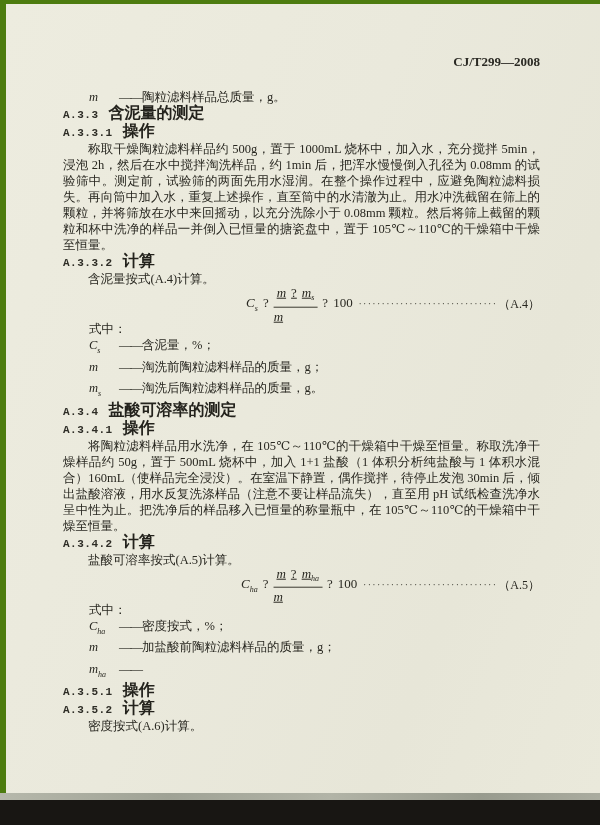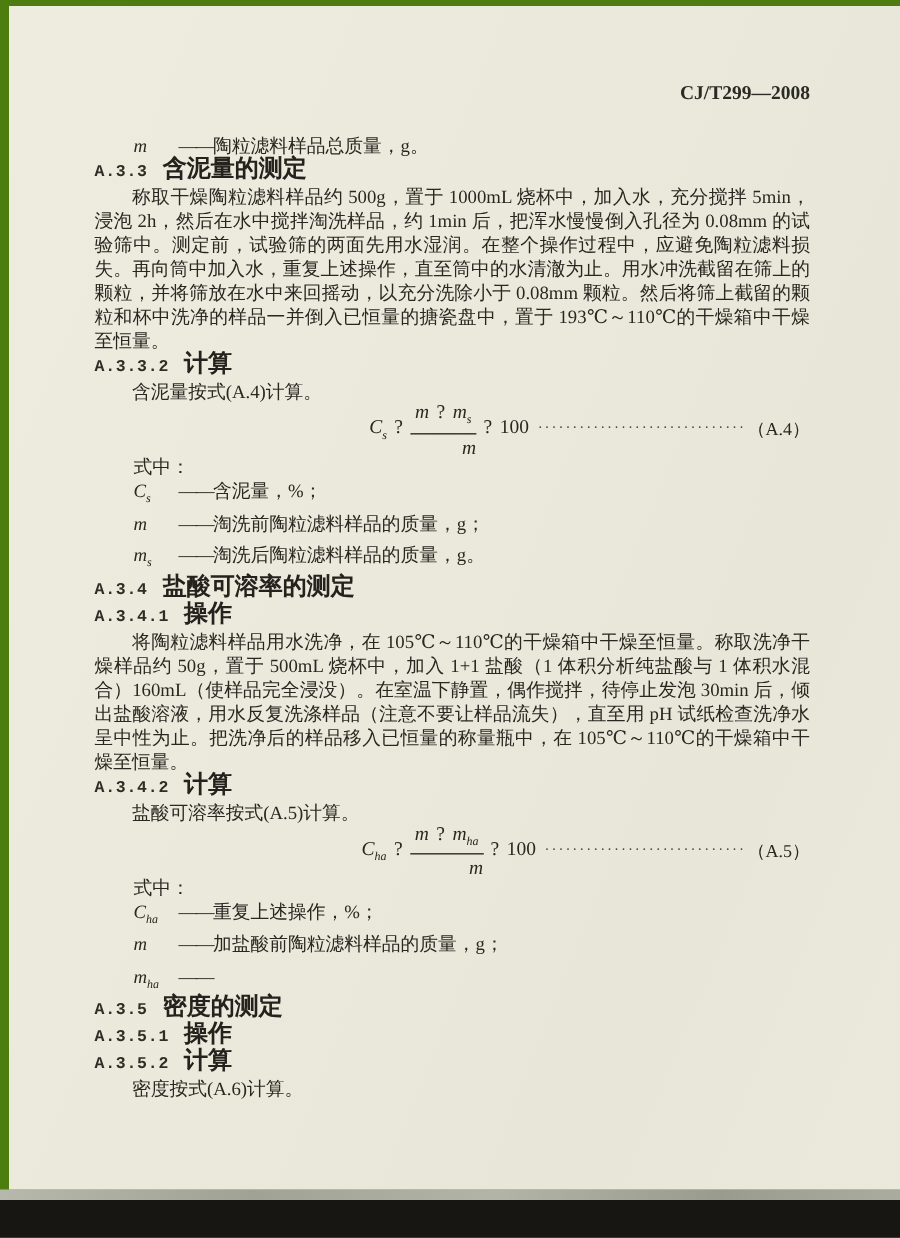--- a/index.html
+++ b/index.html
@@ -44,21 +44,21 @@
   .lead-in { padding-left:26px; }
   .formula-row { position:relative; height:34px; }
   .f-body {
     position:absolute; left:50%; top:50%;
     transform:translate(-52%,-50%);
     font-size:13px; white-space:nowrap;
   }
   .var { font-style:italic; }
   .op { font-style:normal; margin:0 5px; }
   .plain { font-style:normal;margin-top:44px; }
-  .frac { display:inline-block; vertical-align:middle; text-align:right; line-height:13px; }
+  .frac { display:inline-block; vertical-align:middle; text-align:left; line-height:13px;text-decoration:underline; }
   .frac .num { display:block; border-bottom:1px solid #3a392f; padding:0 3px 2px; }
   .frac .den { display:block; padding-top:2px; }
   .leader {
     position:absolute; right:0; top:50%; transform:translateY(-50%);
     display:flex; align-items:center;
   }
   .dots { font-size:10px; letter-spacing:1.3px; color:#47463c; margin-right:1px; }
   .eq-label { font-size:12px; }
 </style>
 </head>
@@ -74,21 +74,24 @@
 
       <div class="def-line">
         <span class="sym"><span class="var">m</span></span>
         <span class="dash">——</span>
         <span>陶粒滤料样品总质量，g。</span>
       </div>
 
       <div class="sec-head">
         <span class="sec-num">A.3.3</span><span class="sec-title">含泥量的测定</span>
       </div>
-      <p class="para">称取干燥陶粒滤料样品约 500g，置于 1000mL 烧杯中，加入水，充分搅拌 5min，浸泡 2h，然后在水中搅拌淘洗样品，约 1min 后，把浑水慢慢倒入孔径为 0.08mm 的试验筛中。测定前，试验筛的两面先用水湿润。在整个操作过程中，应避免陶粒滤料损失。再向筒中加入水，重复上述操作，直至筒中的水清澈为止。用水冲洗截留在筛上的颗粒，并将筛放在水中来回摇动，以充分洗除小于 0.08mm 颗粒。然后将筛上截留的颗粒和杯中洗净的样品一并倒入已恒量的搪瓷盘中，置于 193℃～110℃的干燥箱中干燥至恒量。</p>
+      <div class="sec-head">
+        <span class="sec-num">A.3.3.1</span><span class="sec-title">操作</span>
+      </div>
+      <p class="para">称取干燥陶粒滤料样品约 500g，置于 1000mL 烧杯中，加入水，充分搅拌 5min，浸泡 2h，然后在水中搅拌淘洗样品，约 1min 后，把浑水慢慢倒入孔径为 0.08mm 的试验筛中。测定前，试验筛的两面先用水湿润。在整个操作过程中，应避免陶粒滤料损失。再向筒中加入水，重复上述操作，直至筒中的水清澈为止。用水冲洗截留在筛上的颗粒，并将筛放在水中来回摇动，以充分洗除小于 0.08mm 颗粒。然后将筛上截留的颗粒和杯中洗净的样品一并倒入已恒量的搪瓷盘中，置于 105℃～110℃的干燥箱中干燥至恒量。</p>
 
       <div class="sec-head">
         <span class="sec-num">A.3.3.2</span><span class="sec-title">计算</span>
       </div>
       <p class="para">含泥量按式(A.4)计算。</p>
 
       <div class="formula-row">
         <span class="f-body">
           <span class="var">C</span><sub>s</sub><span class="op">?</span><span class="frac"><span class="num"><span class="var">m</span><span class="op">?</span><span class="var">m</span><sub>s</sub></span><span class="den var">m</span></span><span class="op">?</span><span class="plain">100</span>
         </span>
@@ -135,35 +138,32 @@
         <span class="leader">
           <span class="dots">·····························</span>
             <span class="eq-label">（A.5）</span>
         </span>
       </div>
 
       <div class="lead-in">式中：</div>
       <div class="def-line">
         <span class="sym"><span class="var">C</span><sub>ha</sub></span>
         <span class="dash">——</span>
-        <span>重复上述操作，%；</span>
+        <span>密度按式，%；</span>
       </div>
       <div class="def-line">
         <span class="sym"><span class="var">m</span><sub></sub></span>
         <span class="dash">——</span>
         <span>加盐酸前陶粒滤料样品的质量，g；</span>
       </div>
       <div class="def-line">
         <span class="sym"><span class="var">m</span><sub>ha</sub></span>
         <span class="dash">——</span>
       </div>
 
-      <div class="sec-head">
-        <span class="sec-num">A.3.5</span><span class="sec-title">密度的测定</span>
-      </div>
       <div class="sec-head">
         <span class="sec-num">A.3.5.1</span><span class="sec-title">操作</span>
       </div>
 
       <div class="sec-head">
         <span class="sec-num">A.3.5.2</span><span class="sec-title">计算</span>
       </div>
       <p class="para">密度按式(A.6)计算。</p>
 
     </div>

